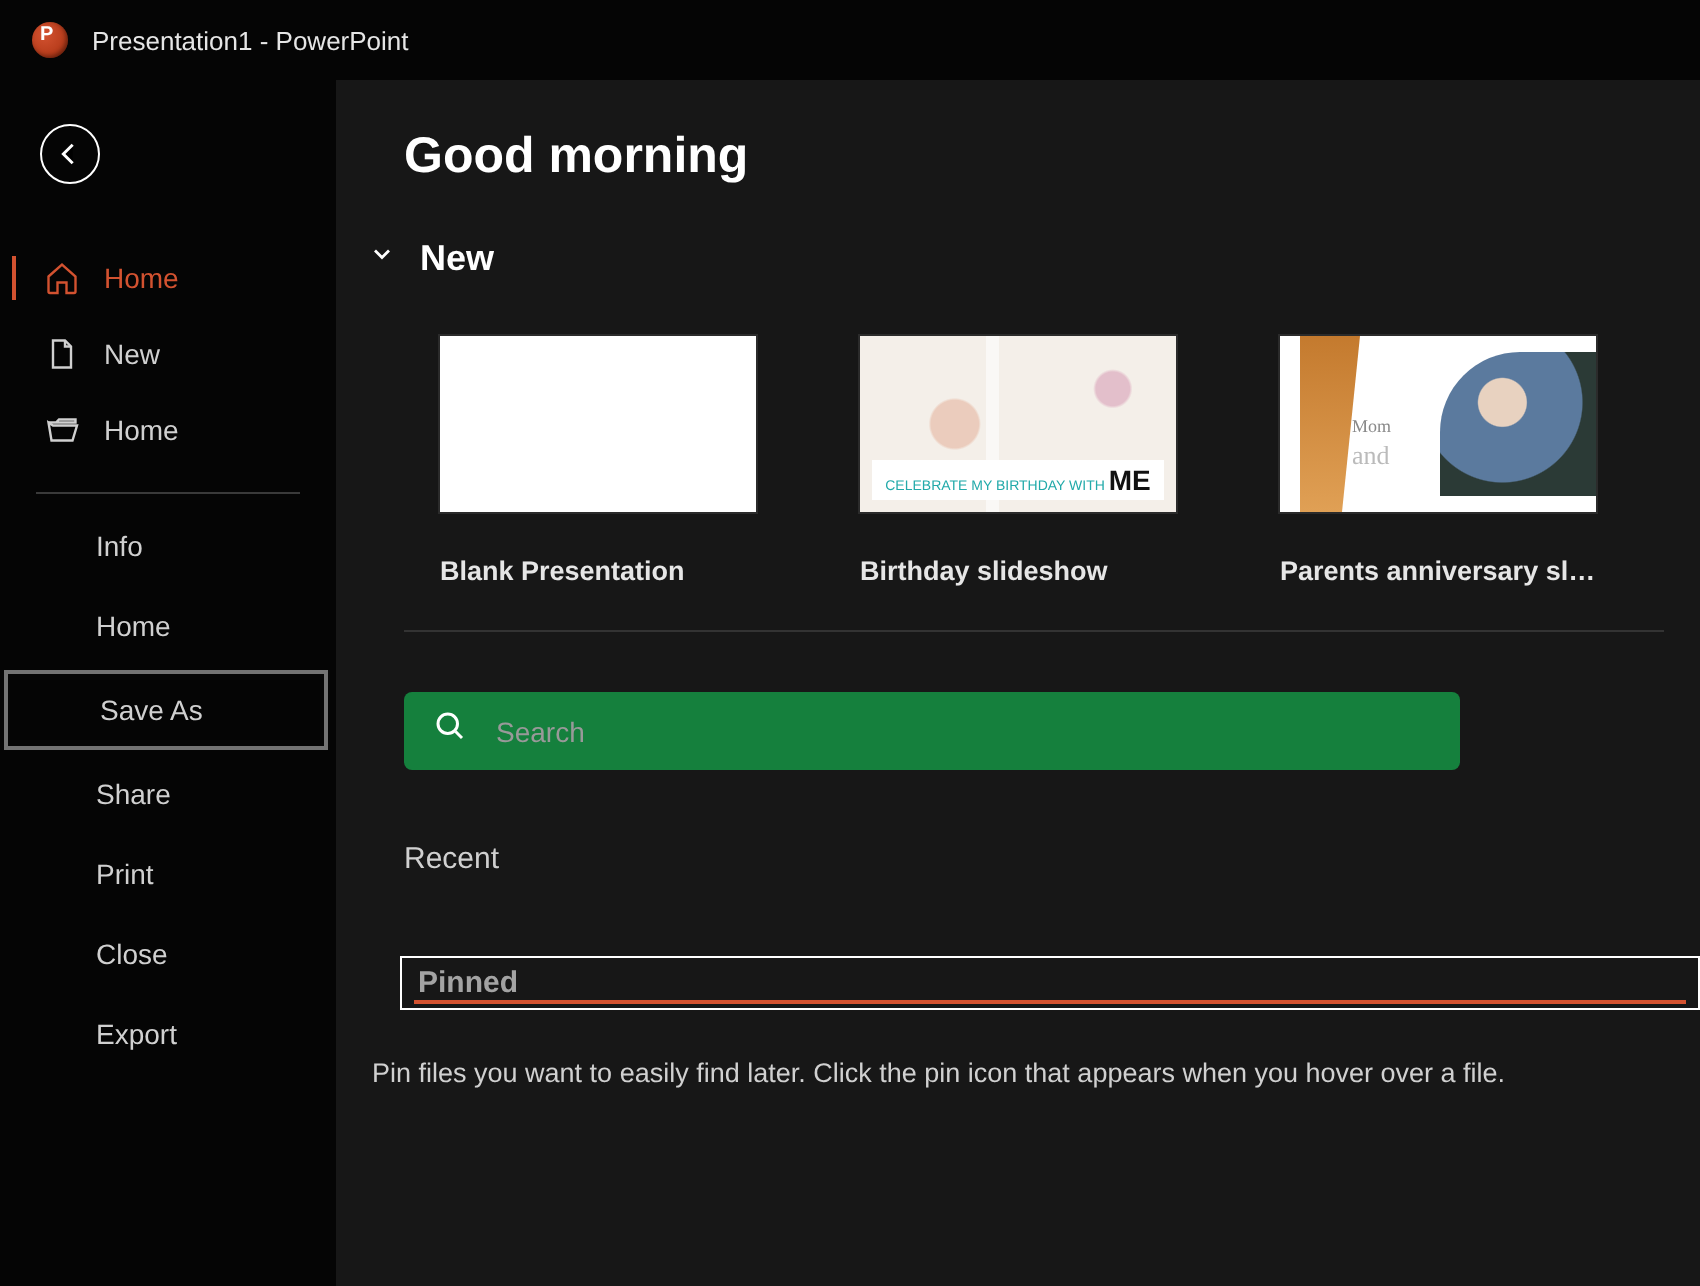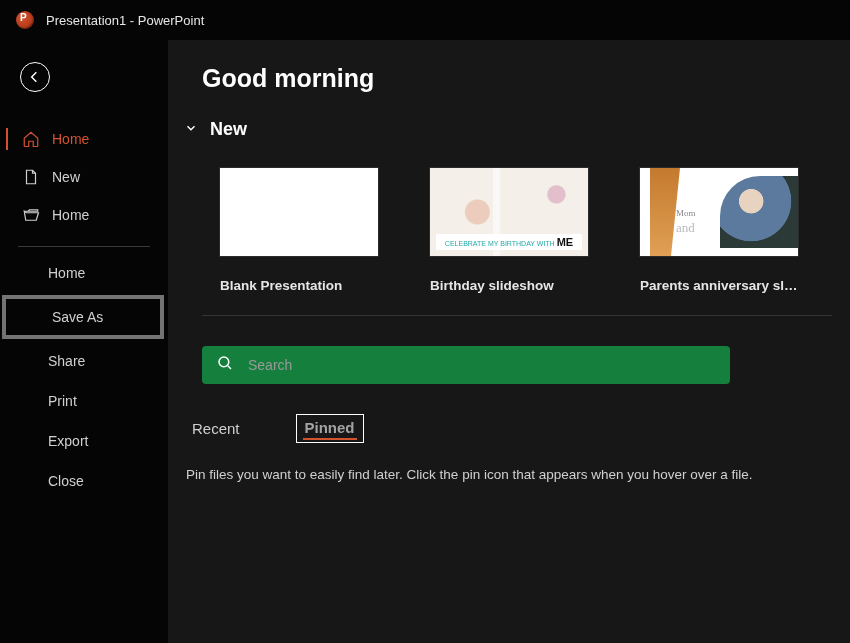--- a/index.html
+++ b/index.html
@@ -83,21 +83,21 @@
       margin: 12px 18px 6px;
     }
 
     .sub-item {
       padding: 12px 10px 12px 48px;
       font-size: 14px;
       color: #d0d0d0;
       cursor: pointer;
     }
     .sub-item.highlight {
-      border: 4px solid #737373;
+      border: 2px solid #737373;
       margin: 2px 4px 2px 2px;
       padding: 10px 8px 10px 46px;
     }
 
     .main {
       flex: 1;
       background: #171717;
       padding: 24px 0 0 0;
       overflow: hidden;
     }
@@ -145,21 +145,21 @@
         radial-gradient(circle at 30% 50%, #e6b6a0 10%, transparent 11%) ,
         radial-gradient(circle at 80% 30%, #d9a0b8 6%, transparent 7%);
       opacity:.6;
     }
     .thumb.bday .banner {
       position:absolute; left:6px; bottom:6px; right:6px;
       background:#fff;
       font-size:7px; color:#2aa;
       text-align:center; padding:2px 0;
     }
-    .thumb.bday .banner b { color:#111; font-size:11px; }
+    .thumb.bday .banner b { color:#111; font-size:14px; }
 
     .thumb.parents { background:#fff; }
     .thumb.parents .strip {
       position:absolute; left:10px; top:0; bottom:0; width:30px;
       background:linear-gradient(#c47a2e, #e0a055);
       clip-path: polygon(0 0, 100% 0, 70% 100%, 0 100%);
     }
     .thumb.parents .txt {
       position:absolute; left:36px; top:36px;
       font-family: Georgia, serif;
@@ -203,23 +203,24 @@
       background: transparent;
       border: none;
       outline: none;
       color: #fff;
       font-size: 14px;
     }
     .search-input::placeholder { color:#999; }
 
     .tabs {
       display: flex;
-      gap: 54px;
-      padding-left: 22px;
+      gap: 34px;
+      padding-left: 32px;
       margin-bottom: 16px;
+      flex-direction: column;
     }
     .tab {
       font-size: 15px;
       color: #d0d0d0;
       padding: 6px 2px;
       cursor: pointer;
     }
     .tab.selected {
       font-weight: 600;
       color: #a3a3a3;
@@ -277,26 +278,27 @@
         <svg viewBox="0 0 24 24" width="18" height="18" stroke-width="1.6">
             <path d="M3 7h5l2-2h11v2H3z"></path>
             <path d="M3 7l2 12h14l3-10H6z"></path>
           </svg>
       </span>
       <span>Home</span>
     </div>
 
     <hr class="divider">
 
+    <div class="sub-item">Info</div>
     <div class="sub-item">Home</div>
     <div class="sub-item highlight">Save As</div>
     <div class="sub-item">Share</div>
     <div class="sub-item">Print</div>
+    <div class="sub-item">Close</div>
     <div class="sub-item">Export</div>
-    <div class="sub-item">Close</div>
   </div>
 
   <div class="main">
     <div class="greeting">Good morning</div>
 
     <div class="section-header">
       <span class="chevron">
         <svg viewBox="0 0 24 24" width="14" height="14" stroke-width="2.4">
             <path d="M6 9l6 6 6-6"></path>
           </svg>

